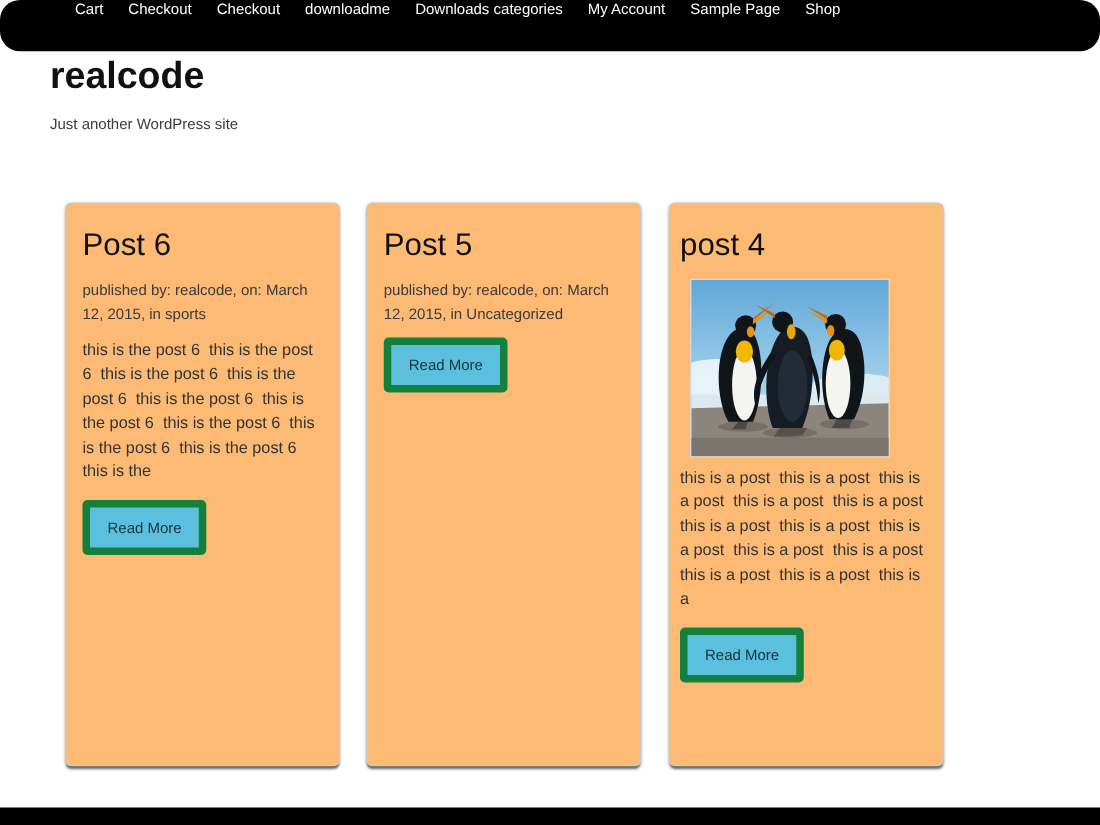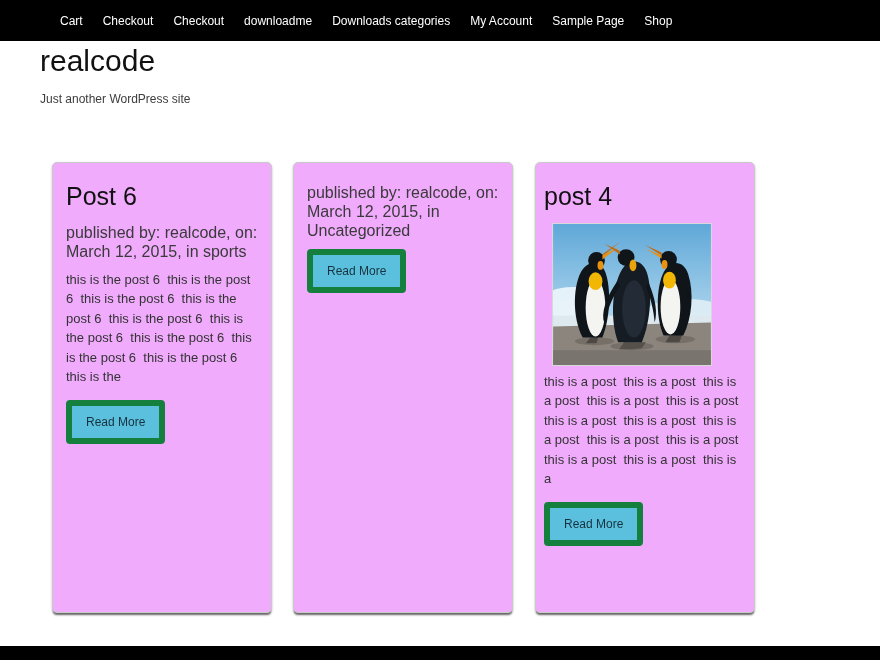--- a/index.html
+++ b/index.html
@@ -2,39 +2,39 @@
 <html><head>
 <meta charset="utf-8">
 <style>
   * { margin: 0; padding: 0; box-sizing: border-box; }
   html, body { width: 880px; height: 660px; overflow: hidden; background: #fff;
     font-family: "Liberation Sans", sans-serif; }
   .page { position: relative; width: 880px; height: 660px; background: #fff; }
 
   
   .topnav { position: absolute; top: 0; left: 0; width: 880px; height: 41px;
-    background: #000; display: flex; align-items: center; padding-left: 50px; }
+    background: #000; display: flex; align-items: flex-start; padding-left: 50px; border-radius: 16px; }
   .topnav a { color: #fff; font-size: 12px; text-decoration: none; padding: 0 10px;
     white-space: nowrap; cursor: pointer; }
 
   
   .site-header { padding: 44px 0 0 40px; }
-  .site-title { font-size: 30px; font-weight: 400; color: #111; letter-spacing: 0; cursor: pointer; }
+  .site-title { font-size: 30px; font-weight: 700; color: #111; letter-spacing: 0; cursor: pointer; }
   .site-tagline { margin-top: 14px; font-size: 12px; color: #3c3c3c; }
 
   
   .cards { position: absolute; top: 162px; left: 52px; display: flex; }
-  .card { width: 220px; height: 451px; background: #f0abfc; border: 1px solid #c9c9c9;
+  .card { width: 220px; height: 451px; background: #fdba74; border: 1px solid #c9c9c9;
     border-radius: 5px; margin-right: 21px; padding: 20px 13px 0 13px;
     box-shadow: 0 3px 2px -1px rgba(0,0,0,0.55), 0 1px 3px rgba(0,0,0,0.18);
     overflow: hidden; }
   .card:nth-child(3) { margin-right: 0; margin-left: 1px; padding-left: 8px; }
   .post-title { font-size: 25px; font-weight: 400; color: #111; line-height: 1.1;
     margin-bottom: 12px; cursor: pointer; }
-  .post-meta { font-size: 16px; color: #3a3a3a; line-height: 19px; margin-bottom: 9px; }
+  .post-meta { font-size: 12px; color: #3a3a3a; line-height: 19px; margin-bottom: 9px; }
   .post-excerpt { font-size: 13px; color: #333; line-height: 19.5px; white-space: pre-wrap;
     margin-bottom: 13px; }
   .read-more { display: inline-block; background: #5bc0de; border: 6px solid #15803d;
     border-radius: 4px; color: #17323e; font-size: 12px; padding: 9px 14px;
     font-family: "Liberation Sans", sans-serif; cursor: pointer; }
 
   .thumb { width: 160px; height: 143px; margin: 4px 0 6px 8px; border: 1px solid #d8d8d8;
     display: block; cursor: pointer; }
 
   
@@ -64,20 +64,21 @@
   <main class="cards">
 
     <article class="card">
       <h2 class="post-title">Post 6</h2>
       <p class="post-meta">published by: realcode, on: March 12, 2015, in sports</p>
       <p class="post-excerpt">this is the post 6  this is the post 6  this is the post 6  this is the post 6  this is the post 6  this is the post 6  this is the post 6  this is the post 6  this is the post 6  this is the</p>
       <button class="read-more">Read More</button>
     </article>
 
     <article class="card">
+      <h2 class="post-title">Post 5</h2>
       <p class="post-meta">published by: realcode, on: March 12, 2015, in Uncategorized</p>
       <button class="read-more">Read More</button>
     </article>
 
     <article class="card">
       <h2 class="post-title">post 4</h2>
 
       
       <svg class="thumb" viewBox="0 0 160 143" xmlns="http://www.w3.org/2000/svg">
         <defs>

